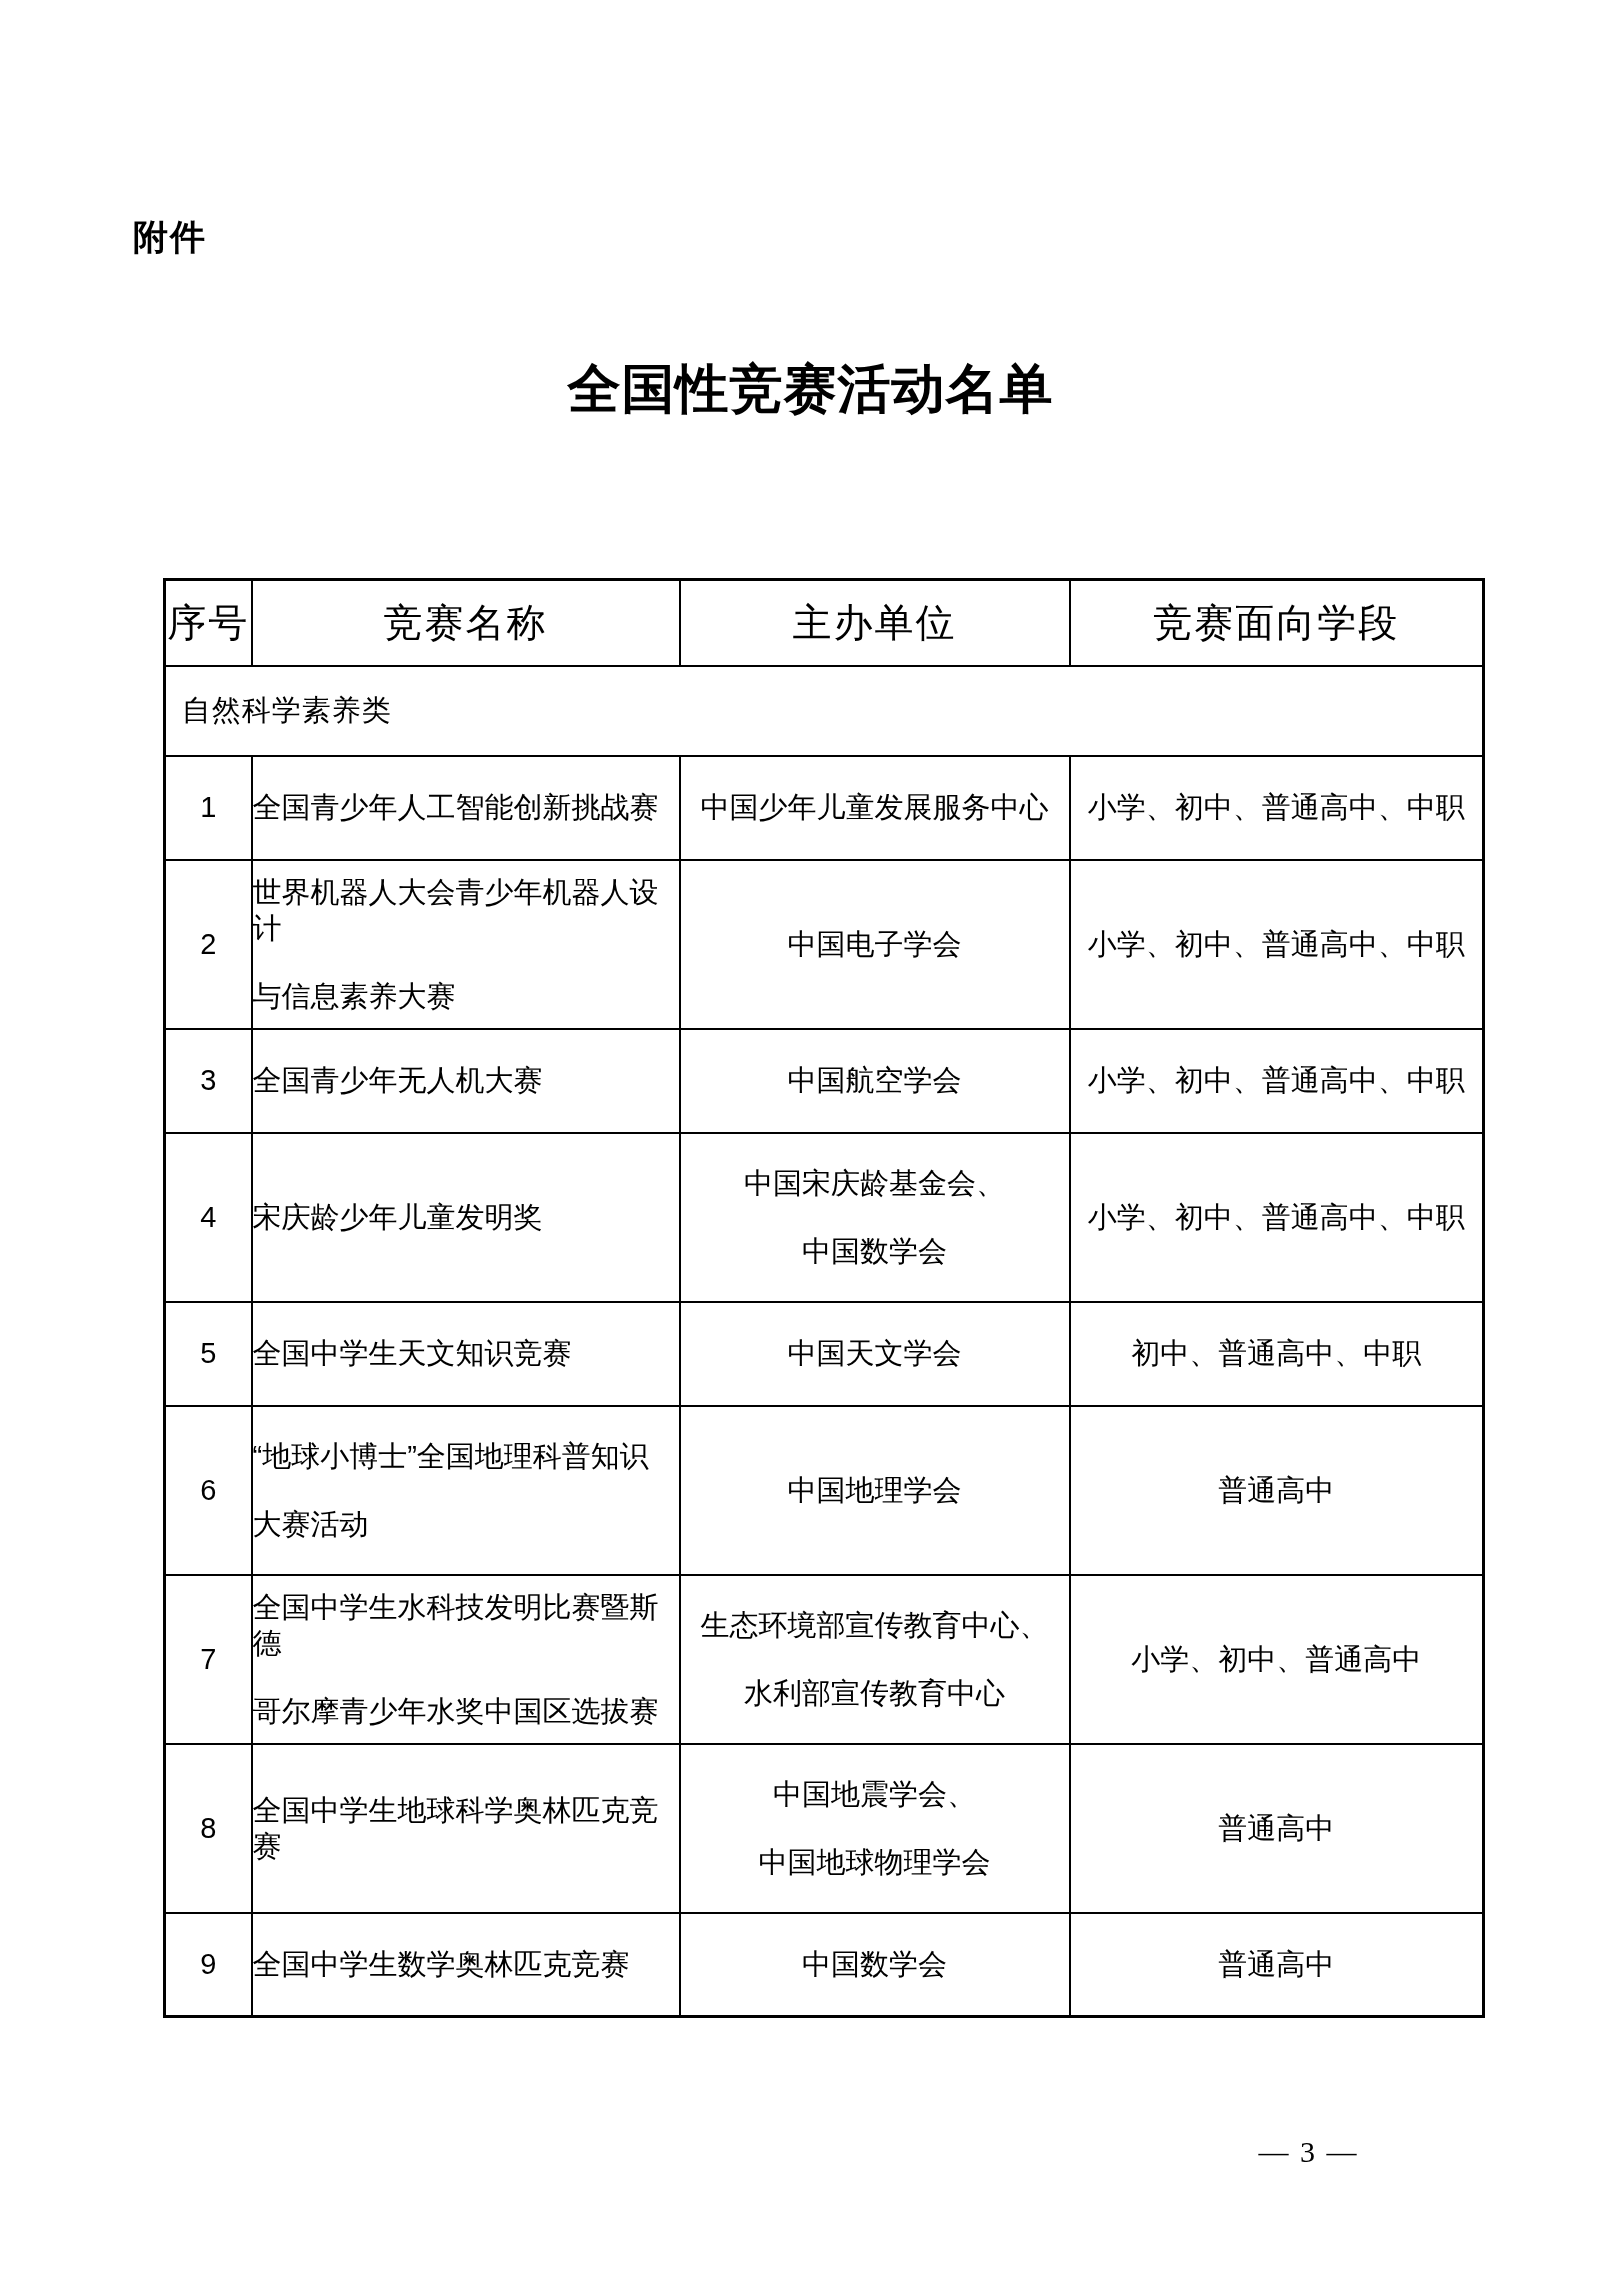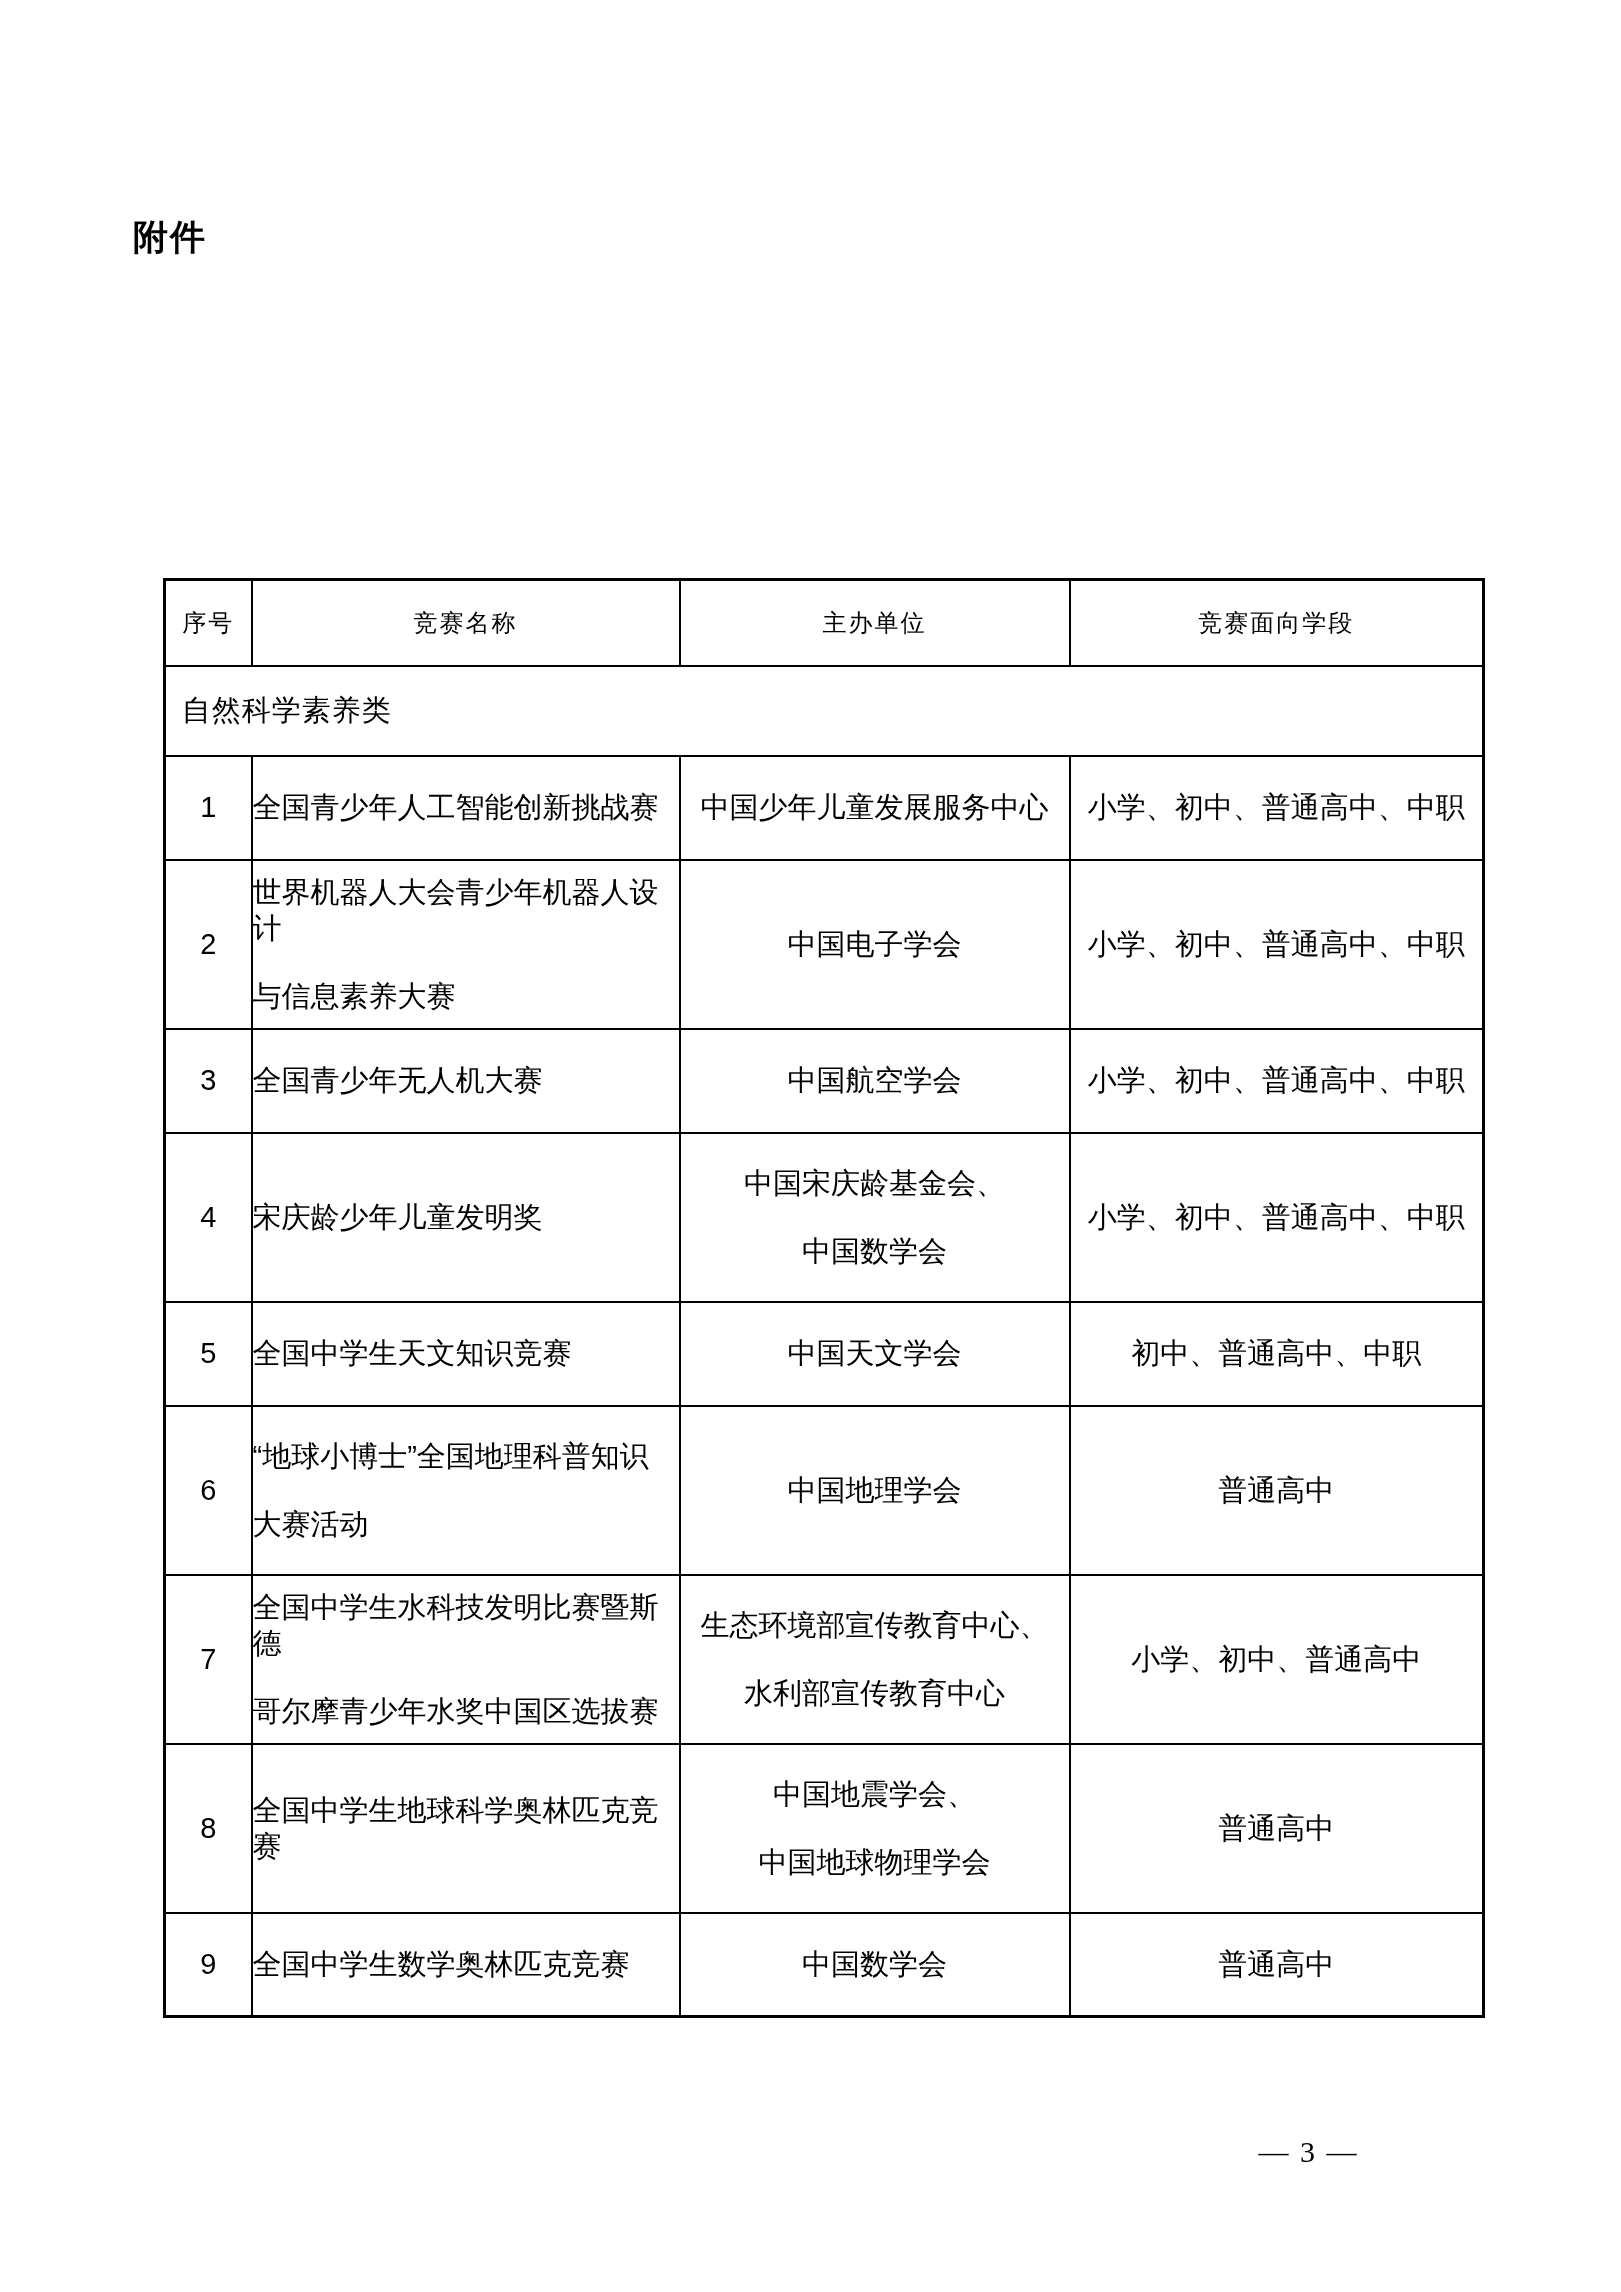--- a/index.html
+++ b/index.html
@@ -52,21 +52,21 @@
     padding: 0;
     vertical-align: middle;
     font-weight: normal;
     overflow: hidden;
   }
   tr.header-row { height: 86px; }
   tr.category-row { height: 90px; }
   tr.data-row { height: 104px; }
   tr.data-row.tall { height: 169px; }
   .doc-table th {
-    font-size: 24px;
+    font-size: 39px;
     text-align: center;
     letter-spacing: 2px;
   }
   .doc-table td {
     font-size: 29px;
   }
   td.category-cell {
     text-align: left;
     padding-left: 15.7px;
     letter-spacing: 1px;
@@ -93,20 +93,21 @@
   }
 </style>
 </head>
 <body>
 
 <div class="page">
 
   <div class="attachment-label">附件</div>
 
   <div class="doc-title">
+    <div>全国性竞赛活动名单</div>
   </div>
 
   <table class="doc-table">
     <colgroup>
       <col style="width:87px">
       <col style="width:428px">
       <col style="width:390px">
       <col style="width:414px">
     </colgroup>
     <thead>

